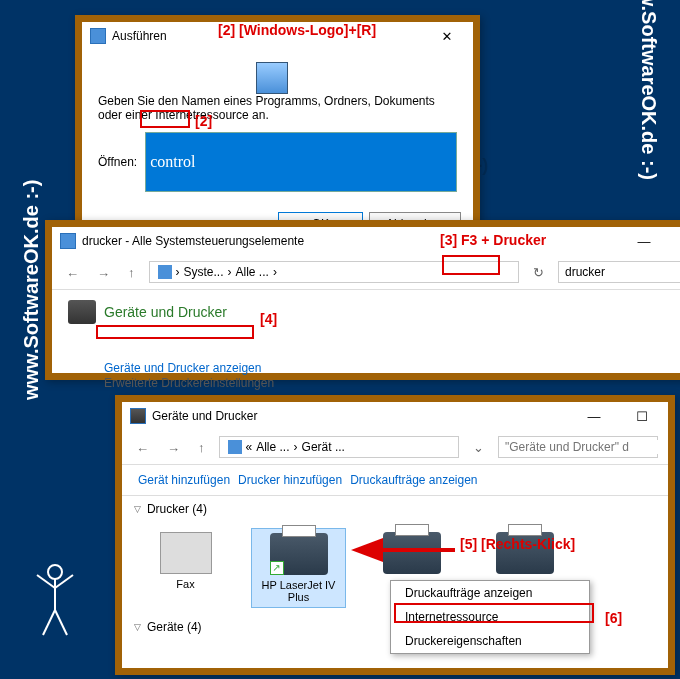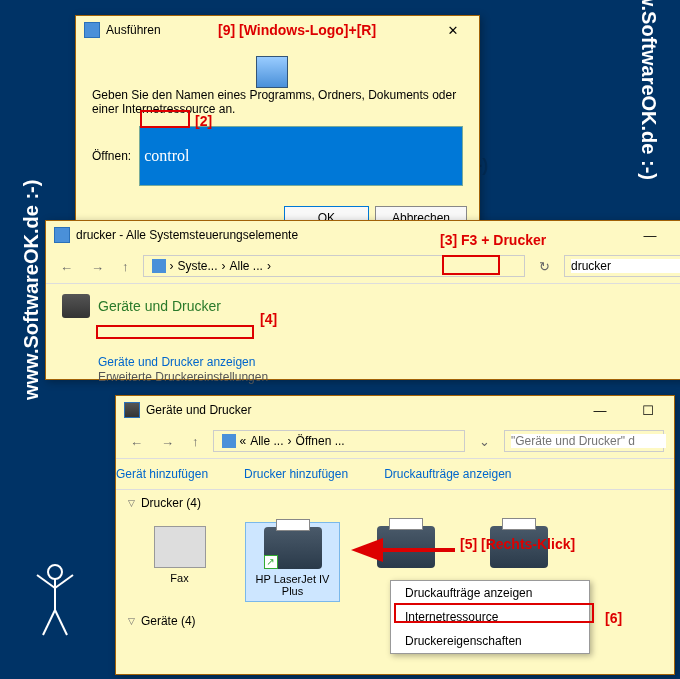--- a/index.html
+++ b/index.html
@@ -6,21 +6,21 @@
 body { width: 680px; height: 679px; background: #003366; position: relative; overflow: hidden; }
 
 .watermark { position: absolute; color: #fff; font-size: 20px; font-weight: bold; }
 .wm-left { transform: rotate(-90deg); transform-origin: left top; left: 20px; top: 400px; }
 .wm-right { transform: rotate(90deg); transform-origin: right top; right: 20px; top: 180px; }
 .wm-faded { position: absolute; color: rgba(0,0,0,0.15); font-size: 18px; font-weight: bold; }
 
 .annotation { position: absolute; color: #d00; font-weight: bold; font-size: 14px; z-index: 100; }
 .red-box { border: 2px solid #d00; position: absolute; z-index: 99; }
 
-.window { position: absolute; background: #fef9c3; border: 1px solid #a16207; box-shadow: 2px 2px 8px rgba(0,0,0,0.3); }
+.window { position: absolute; background: #ffffff; border: 7px solid #a16207; box-shadow: 2px 2px 8px rgba(0,0,0,0.3); }
 .titlebar { display: flex; align-items: center; padding: 6px 8px; font-size: 12px; }
 .titlebar-icon { width: 16px; height: 16px; margin-right: 6px; background: #4a90d9; border: 1px solid #2a70b9; }
 .win-controls { margin-left: auto; display: flex; gap: 12px; font-size: 13px; }
 .win-btn { width: 36px; text-align: center; cursor: pointer; }
 
 
 .run-dialog { left: 75px; top: 15px; width: 405px; }
 .run-body { padding: 12px 16px; font-size: 12px; }
 .run-row { display: flex; align-items: center; margin-bottom: 10px; flex-direction: column; }
 .run-icon { width: 32px; height: 32px; margin-right: 12px; background: linear-gradient(#9cf,#4a90d9); border: 1px solid #357; }
@@ -40,21 +40,21 @@
 .search-box { border: 1px solid #ccc; padding: 3px 6px; font-size: 12px; width: 150px; display: flex; align-items: center; position: relative; }
 .search-box input { border: none; outline: none; flex: 1; font-size: 12px; }
 .search-results { padding: 10px 16px; }
 .result-hdr { color: #2a7a2a; font-size: 14px; display: flex; align-items: center; gap: 8px; }
 .dev-icon { width: 28px; height: 24px; background: linear-gradient(#555,#333); border-radius: 3px; }
 .result-link { color: #0066cc; font-size: 12px; margin-left: 36px; cursor: pointer; padding: 1px 0; margin-top: 36px; }
 .result-sub { color: #555; font-size: 12px; margin-left: 36px; }
 
 
 .devices-window { left: 115px; top: 395px; width: 560px; height: 280px; }
-.toolbar { display: flex; gap: 36px; padding: 8px 0; border-bottom: 1px solid #ddd; font-size: 12px; }
+.toolbar { display: flex; gap: 8px; padding: 8px 16px; border-bottom: 1px solid #ddd; font-size: 12px; }
 .toolbar span { color: #0066cc; cursor: pointer; }
 .section-hdr { padding: 6px 12px; font-size: 12px; display: flex; align-items: center; gap: 6px; }
 .chev { color: #666; font-size: 9px; }
 .devices-row { display: flex; padding: 6px 16px; gap: 18px; }
 .device { display: flex; flex-direction: column; align-items: center; width: 95px; font-size: 11px; text-align: center; padding: 4px; cursor: pointer; }
 .device.selected { background: #cde6ff; border: 1px solid #7ab8ea; }
 .printer-icon { width: 58px; height: 42px; background: linear-gradient(#4a5a6a,#2a3a4a); border-radius: 4px; position: relative; margin-bottom: 4px; }
 .printer-icon::before { content: ''; position: absolute; top: -8px; left: 12px; right: 12px; height: 10px; background: #fff; border: 1px solid #888; }
 .fax-icon { width: 52px; height: 42px; background: #ddd; border: 1px solid #999; position: relative; margin-bottom: 4px; }
 .shortcut-badge { position: absolute; bottom: 0; left: 0; width: 14px; height: 14px; background: #fff; border: 1px solid #3a3; color: #3a3; font-size: 10px; line-height: 12px; text-align: center; }
@@ -69,21 +69,21 @@
 </style>
 </head>
 <body>
 
 <div class="watermark wm-left">www.SoftwareOK.de :-)</div>
 <div class="watermark wm-right">www.SoftwareOK.de :-)</div>
 <div class="wm-faded" style="left:270px; top:155px">... www.SoftwareOK.de :-)</div>
 <div class="wm-faded" style="left:300px; top:412px">...SoftwareOK.de :-)</div>
 <div class="wm-faded" style="left:290px; top:340px">... www.SoftwareOK.de :-)</div>
 
-<div class="annotation" style="left:218px; top:22px">[9]  [Windows-Logo]+[R]</div>
+<div class="annotation" style="left:218px; top:22px">[2]  [Windows-Logo]+[R]</div>
 <div class="annotation" style="left:195px; top:113px">[2]</div>
 <div class="annotation" style="left:440px; top:232px">[3] F3 + Drucker</div>
 <div class="annotation" style="left:260px; top:311px">[4]</div>
 <div class="annotation" style="left:460px; top:536px">[5]  [Rechts-Klick]</div>
 <div class="annotation" style="left:605px; top:610px">[6]</div>
 
 <div class="window run-dialog">
   <div class="titlebar">
     <span class="titlebar-icon"></span>
     <span>Ausführen</span>
@@ -158,21 +158,21 @@
   </div>
   <div class="addr-bar">
     <span class="nav-arrow">←</span>
     <span class="nav-arrow">→</span>
     <span class="nav-arrow">↑</span>
     <div class="breadcrumb">
       <span class="bc-icon"></span>
       <span>«</span>
       <span>Alle ...</span>
       <span>›</span>
-      <span>Öffnen ...</span>
+      <span>Gerät ...</span>
     </div>
     <span class="nav-arrow">⌄</span>
     <div class="search-box" style="width:160px">
       <input style="color: rgb(136, 136, 136);" placeholder="&quot;Geräte und Drucker&quot; d">
     </div>
   </div>
   <div class="toolbar">
     <span>Gerät hinzufügen</span>
     <span>Drucker hinzufügen</span>
     <span>Druckaufträge anzeigen</span>

